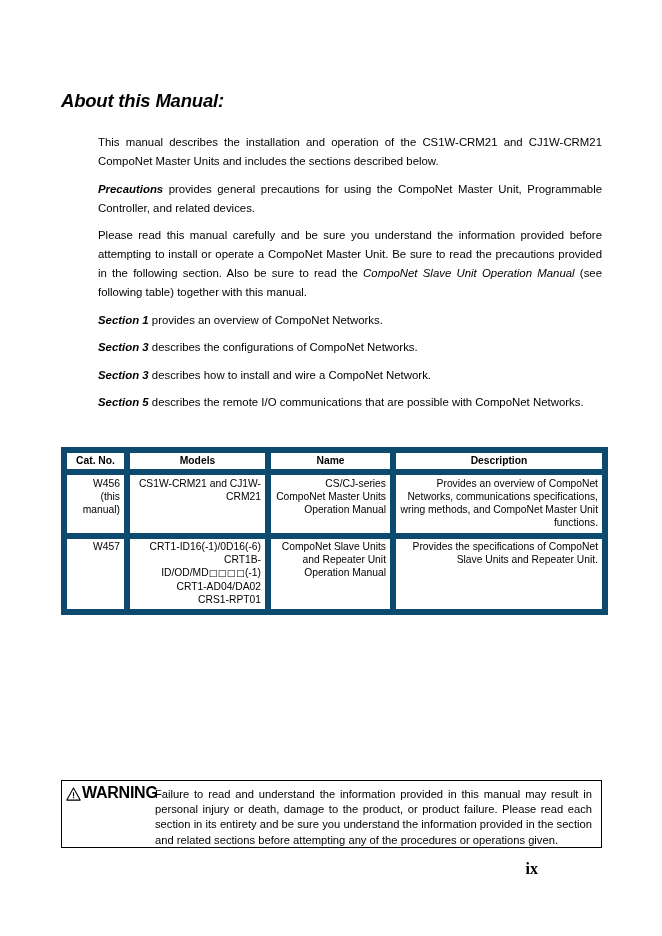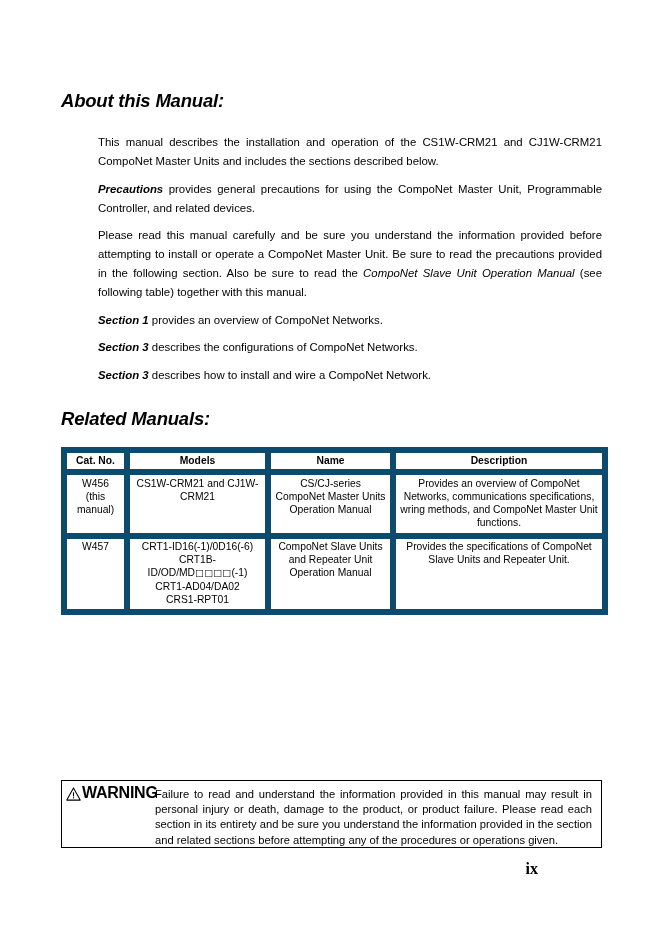--- a/index.html
+++ b/index.html
@@ -78,21 +78,21 @@
     vertical-align: top;
     padding: 1.5px 4px 3px 4px;
   }
   .rel-table th {
     text-align: center;
     font-weight: bold;
     padding-top: 1px;
     padding-bottom: 2px;
     font-size: 10.3px;
   }
-  .rel-table td { text-align: center; margin-left: 43px; }
+  .rel-table td { text-align: right; margin-left: 43px; }
   .col-cat { width: 63px; }
   .col-mod { width: 141px; }
   .col-nam { width: 125px; }
   .col-des { width: 212px; }
   .sqbox {
     font-family: "DejaVu Sans", sans-serif;
     font-size: 9.3px;
     letter-spacing: 0.3px;
   }
 
@@ -167,25 +167,25 @@
 
     <p><span>Please read this manual carefully and be sure you understand the information provided before attempting to install or operate a CompoNet Master Unit. Be sure to read the precautions provided in the following section. Also be sure to read the </span><span class="it">CompoNet Slave Unit Operation Manual</span><span> (see following table) together with this manual.</span></p>
 
     <p class="sec-line"><span class="bi">Section 1</span><span> provides an overview of CompoNet Networks.</span></p>
 
 
     <p class="sec-line"><span class="bi">Section 3</span><span> describes the configurations of CompoNet Networks.</span></p>
 
     <p class="sec-line"><span class="bi">Section 3</span><span> describes how to install and wire a CompoNet Network.</span></p>
 
+    <p class="sec-line"><span class="bi">Section 5</span><span> describes the remote I/O communications that are possible with CompoNet Networks.</span></p>
 
 
   </div>
 
-  <div class="section-heading" id="related-heading">Related Manuals:</div>
 
   <table class="rel-table">
     <colgroup>
       <col class="col-cat">
         <col class="col-mod">
         <col class="col-nam">
         <col class="col-des">
     </colgroup>
     <thead>
       <tr>

